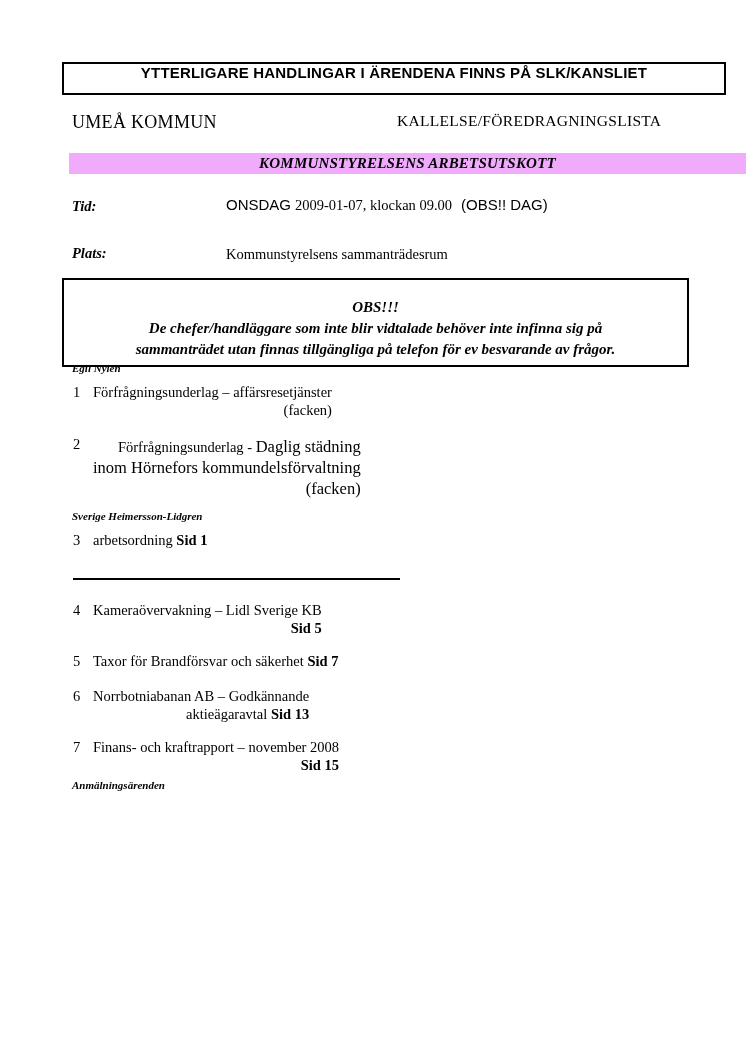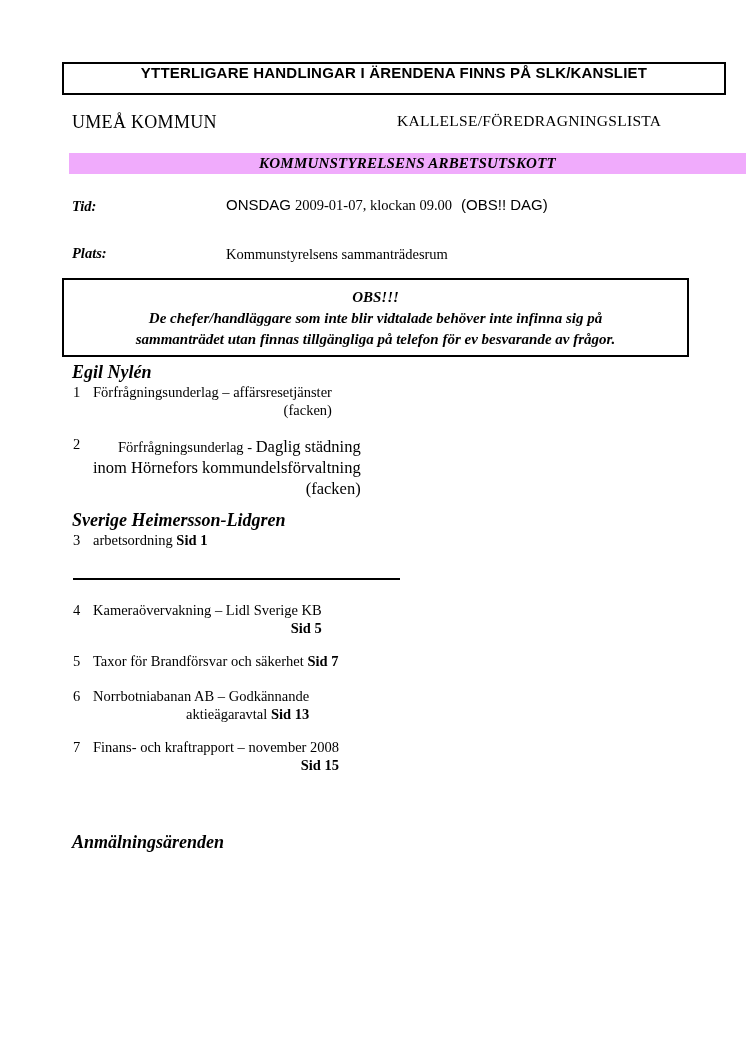--- a/index.html
+++ b/index.html
@@ -60,38 +60,38 @@
   .tid-value .note { margin-left: 5px; }
   .plats-value { position: absolute; left: 226px; top: 246px; font-size: 14.5px; }
 
   
   .obs-box {
     position: absolute;
     left: 62px; top: 278px;
     width: 627px;
     box-sizing: border-box;
     border: 2px solid #000;
-    padding: 7px 8px 5px 8px;
+    padding: 17px 8px 5px 8px;
     text-align: center;
     font-weight: bold; font-style: italic;
     font-size: 15px;
     line-height: 21px;
   }
   .obs-box .ln { display: block; }
 
   
   .group-heading {
     position: absolute; left: 72px;
     font-weight: bold; font-style: italic;
-    font-size: 18px;
+    font-size: 11px;
     white-space: nowrap;
   }
   .heading-egil   { top: 362px; }
   .heading-carina { top: 510px; }
-  .heading-anmal  { top: 832px; }
+  .heading-anmal  { top: 779px; }
 
   .item { position: absolute; left: 73px; display: flex; }
   .item .num { flex: none; width: 20px; font-size: 14.5px; line-height: 17.5px; }
   .item .txt { font-size: 14.5px; line-height: 17.5px; max-width: 325px; text-align: right; }
   .item .ln  { display: block; }
   .b  { font-weight: bold; }
   .lg { font-size: 16.5px; line-height: 21px; }
 
   .item-1 { top: 384px; }
   .item-2 { top: 436px; }

